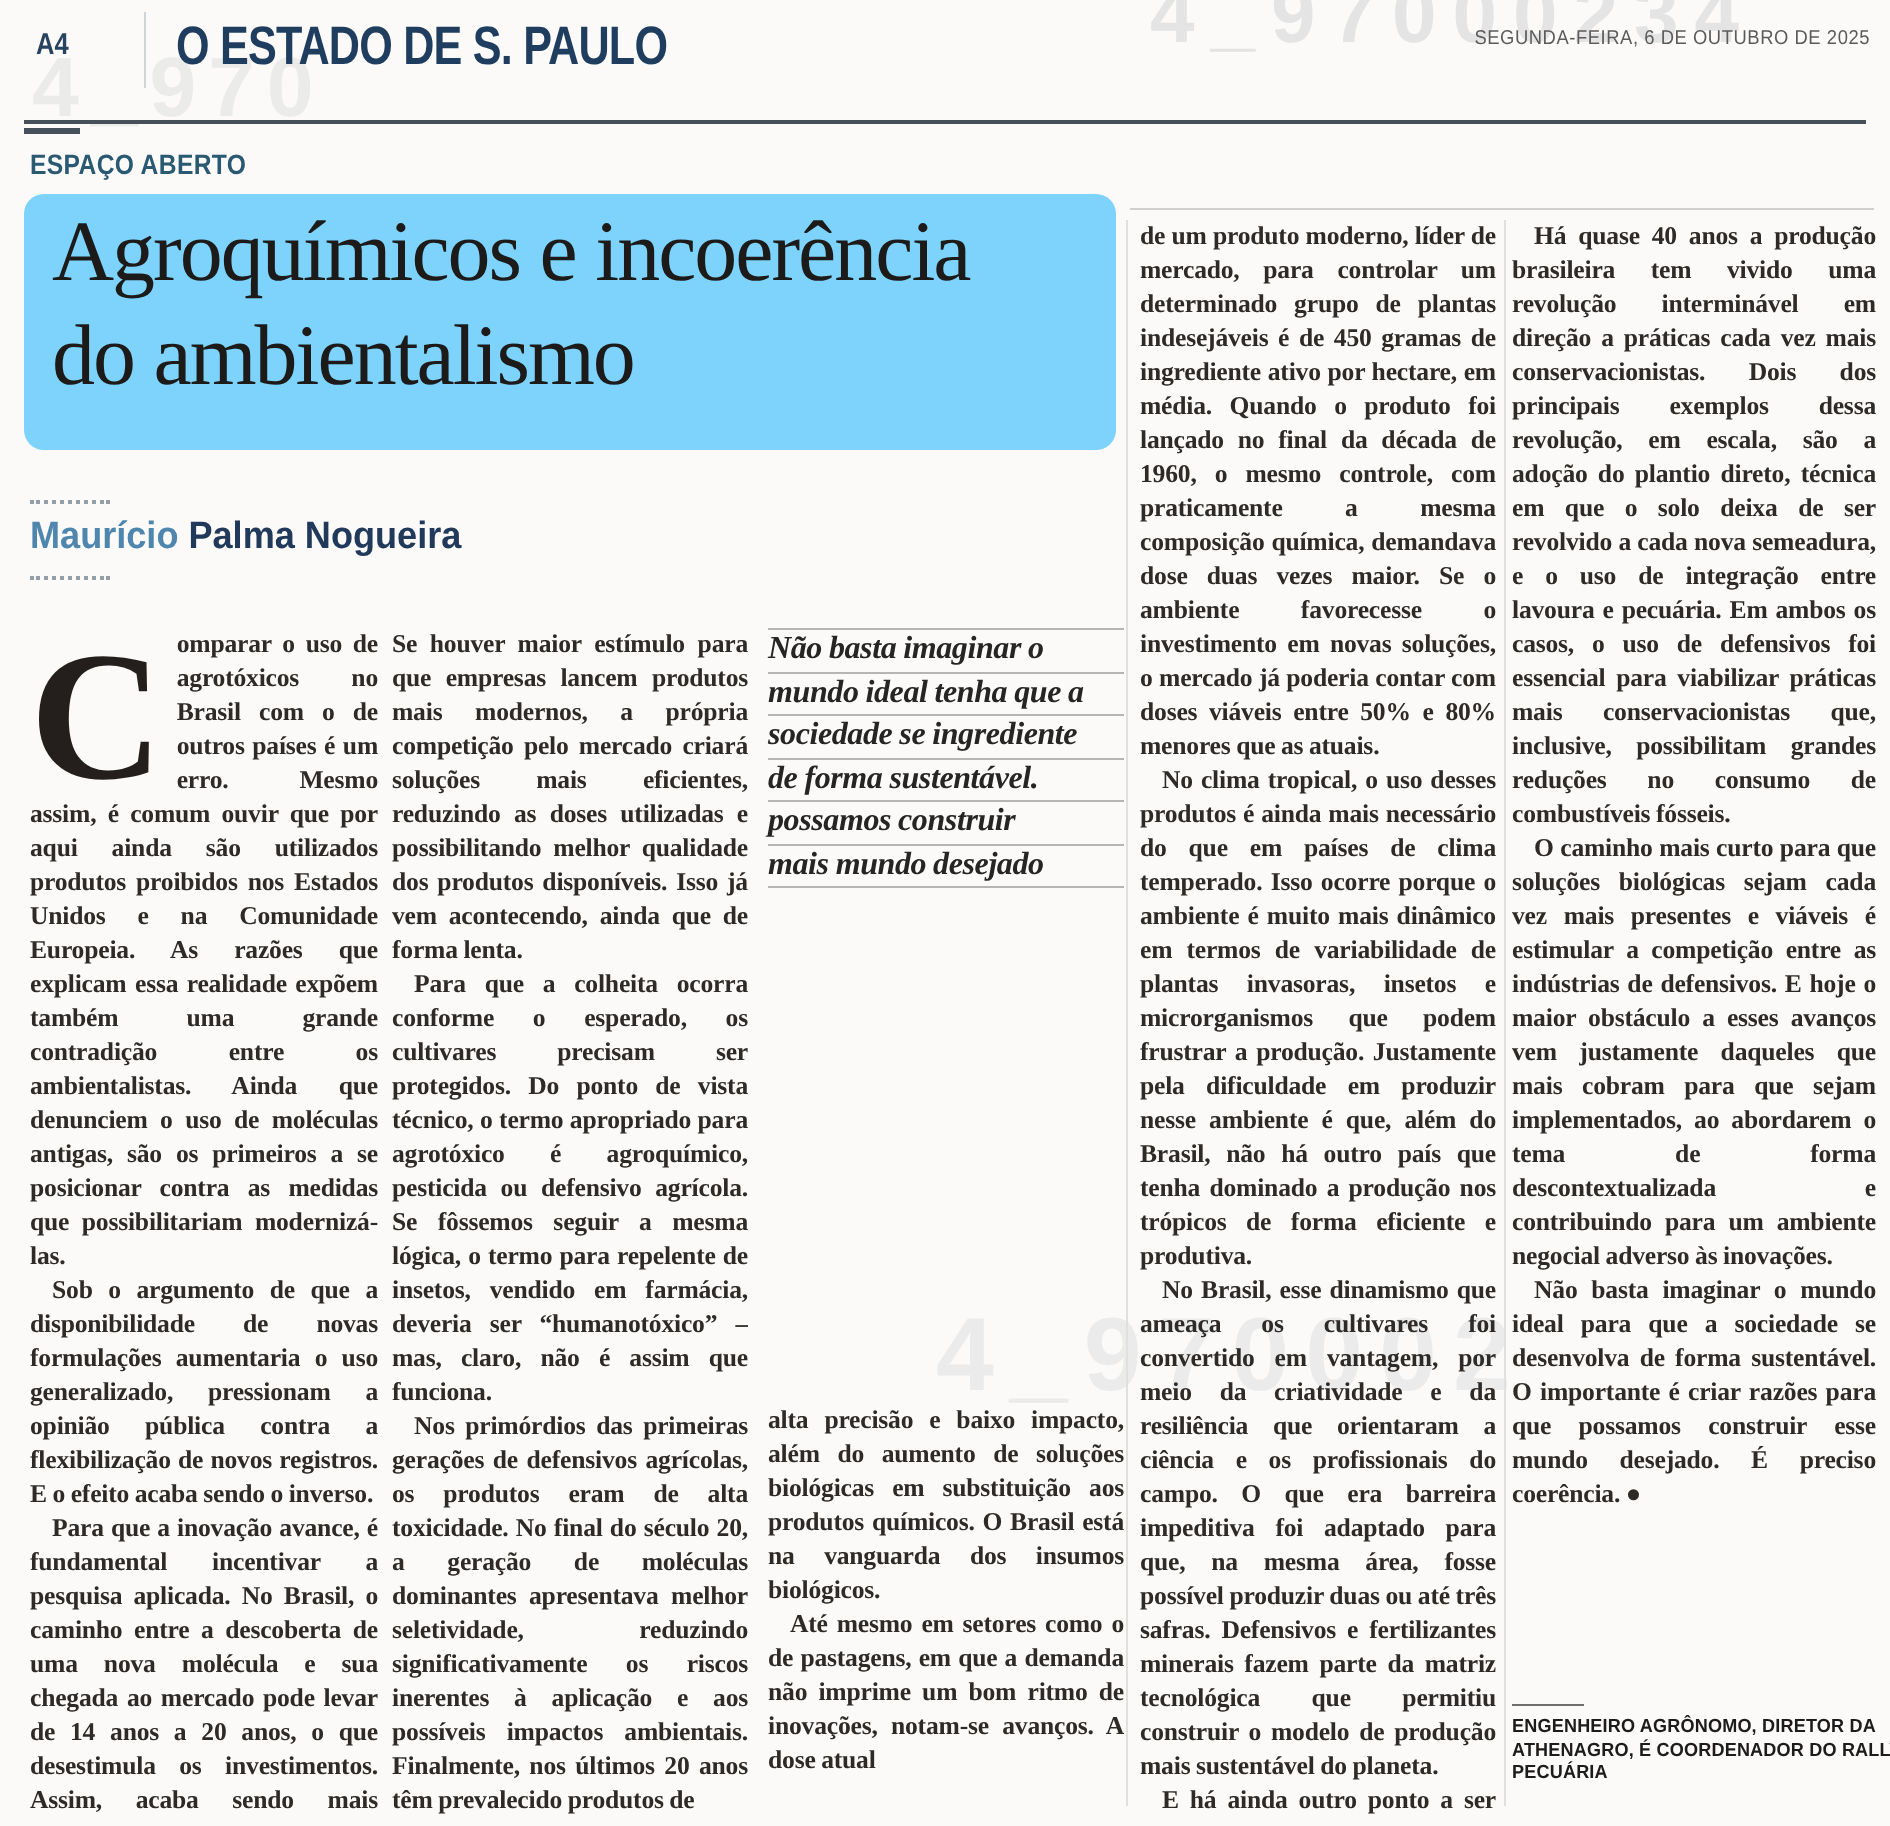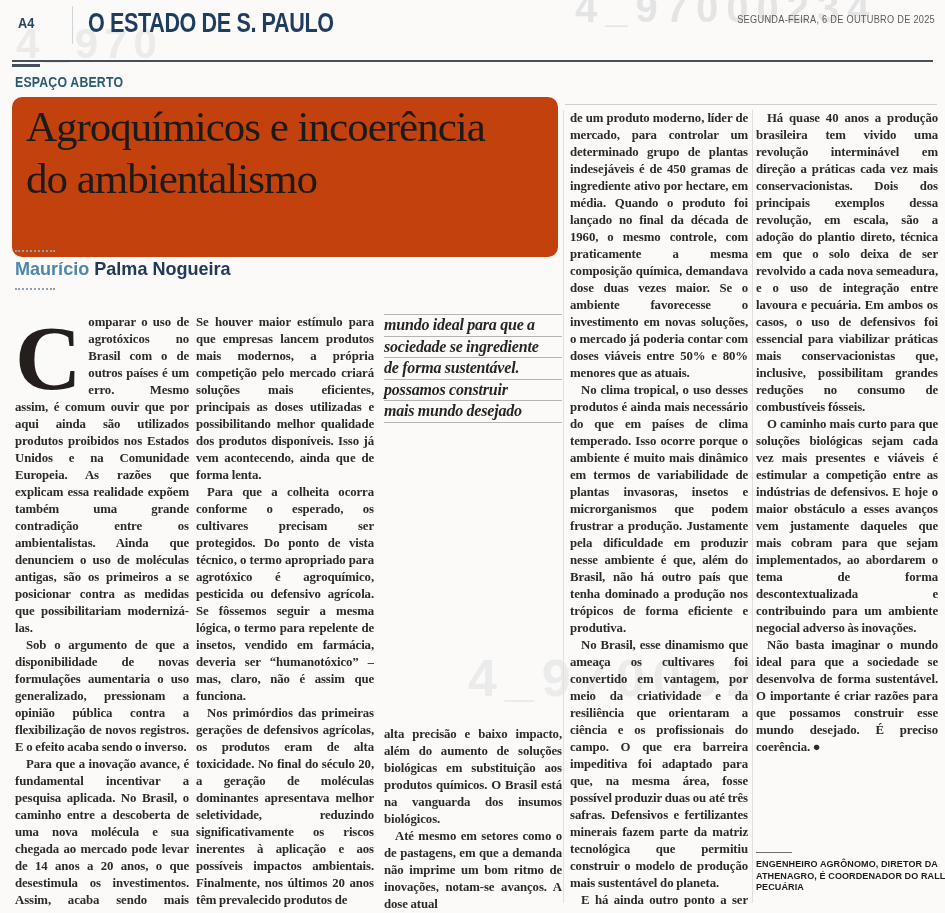--- a/index.html
+++ b/index.html
@@ -31,22 +31,22 @@
   .rule-top{position:absolute; left:12px; right:12px; top:60px; height:2px; background:#45505a;}
   .rule-top-tab{position:absolute; left:12px; top:64px; width:28px; height:3px; background:#45505a;}
   .section-label{
     position:absolute; left:15px; top:74px;
     font-family:"Liberation Sans","DejaVu Sans",sans-serif;
     font-weight:800; font-size:14px; color:#2a5a72; letter-spacing:.2px;
     transform:scaleX(.88); transform-origin:left top; white-space:nowrap;
   }
   
   .headline-box{
-    position:absolute; left:12px; top:97px; width:546px; height:160px;
-    background:#c2410c; border-radius:10px; padding:4px 14px; box-sizing:border-box;
+    position:absolute; left:12px; top:97px; width:546px; height:128px;
+    background:#7dd3fc; border-radius:10px; padding:4px 14px; box-sizing:border-box;
   }
   .headline{
     font-family:"Liberation Serif","DejaVu Serif",serif;
     font-size:43px; line-height:1.22; color:#1c1b1a; letter-spacing:-1px;
   }
   .headline span{display:block;}
   
   .byline-wrap{position:absolute; left:15px; top:250px; width:300px;}
   .dotted{display:block; width:40px; border-top:2px dotted #93a0ab; height:0;}
   .byline{
@@ -136,34 +136,35 @@
   <div class="cols-top-rule"></div>
   <div class="vrule" id="vrule1"></div>
   <div class="vrule" id="vrule2"></div>
 
   <div class="col" id="col1">
     <p class="no-indent"><span class="dropcap">C</span><span>omparar o uso de agrotóxicos no Brasil com o de outros países é um erro. Mesmo assim, é comum ouvir que por aqui ainda são utilizados produtos proibidos nos Estados Unidos e na Comunidade Europeia. As razões que explicam essa realidade expõem também uma grande contradição entre os ambientalistas. Ainda que denunciem o uso de moléculas antigas, são os primeiros a se posicionar contra as medidas que possibilitariam modernizá-las.</span></p>
     <span><p class="para">Sob o argumento de que a disponibilidade de novas formulações aumentaria o uso generalizado, pressionam a opinião pública contra a flexibilização de novos registros. E o efeito acaba sendo o inverso.</p><p class="para">Para que a inovação avance, é fundamental incentivar a pesquisa aplicada. No Brasil, o caminho entre a descoberta de uma nova molécula e sua chegada ao mercado pode levar de 14 anos a 20 anos, o que desestimula os investimentos. Assim, acaba sendo mais vantajoso recorrer ao registro de moléculas antigas que já perderam a patente – e essa é uma das principais razões pelas quais o País ainda uti-</p></span>
   </div>
 
   <div class="col continues" id="col2">
-      <p class="para">Se houver maior estímulo para que empresas lancem produtos mais modernos, a própria competição pelo mercado criará soluções mais eficientes, principais as doses utilizadas e possibilitando melhor qualidade dos produtos disponíveis. Isso já vem acontecendo, ainda que de forma lenta.</p>
+      <p class="para">Se houver maior estímulo para que empresas lancem produtos mais modernos, a própria competição pelo mercado criará soluções mais eficientes, reduzindo as doses utilizadas e possibilitando melhor qualidade dos produtos disponíveis. Isso já vem acontecendo, ainda que de forma lenta.</p>
       <p class="para">Para que a colheita ocorra conforme o esperado, os cultivares precisam ser protegidos. Do ponto de vista técnico, o termo apropriado para agrotóxico é agroquímico, pesticida ou defensivo agrícola. Se fôssemos seguir a mesma lógica, o termo para repelente de insetos, vendido em farmácia, deveria ser “humanotóxico” – mas, claro, não é assim que funciona.</p>
       <p class="para">Nos primórdios das primeiras gerações de defensivos agrícolas, os produtos eram de alta toxicidade. No final do século 20, a geração de moléculas dominantes apresentava melhor seletividade, reduzindo significativamente os riscos inerentes à aplicação e aos possíveis impactos ambientais. Finalmente, nos últimos 20 anos têm prevalecido produtos de</p>
     </div>
 
   <div class="col" id="col3" style="overflow:visible;">
     <div class="pull-quote">
-        <div class="pq-line">mundo ideal para que a</div>
+        <div class="pq-line">Não basta imaginar o</div>
+        <div class="pq-line">mundo ideal tenha que a</div>
         <div class="pq-line">sociedade se ingrediente</div>
         <div class="pq-line">de forma sustentável.</div>
         <div class="pq-line">possamos construir</div>
         <div class="pq-line">mais mundo desejado</div>
       </div>
-    <div class="col3-bottom continues col" style="position:absolute;margin-top:24px;">
+    <div class="col3-bottom continues col" style="position:absolute;">
         <p class="para">alta precisão e baixo impacto, além do aumento de soluções biológicas em substituição aos produtos químicos. O Brasil está na vanguarda dos insumos biológicos.</p>
         <p class="para">Até mesmo em setores como o de pastagens, em que a demanda não imprime um bom ritmo de inovações, notam-se avanços. A dose atual</p>
       </div>
   </div>
 
   <div class="col continues" id="col4">
       <p class="para">de um produto moderno, líder de mercado, para controlar um determinado grupo de plantas indesejáveis é de 450 gramas de ingrediente ativo por hectare, em média. Quando o produto foi lançado no final da década de 1960, o mesmo controle, com praticamente a mesma composição química, demandava dose duas vezes maior. Se o ambiente favorecesse o investimento em novas soluções, o mercado já poderia contar com doses viáveis entre 50% e 80% menores que as atuais.</p>
       <p class="para">No clima tropical, o uso desses produtos é ainda mais necessário do que em países de clima temperado. Isso ocorre porque o ambiente é muito mais dinâmico em termos de variabilidade de plantas invasoras, insetos e microrganismos que podem frustrar a produção. Justamente pela dificuldade em produzir nesse ambiente é que, além do Brasil, não há outro país que tenha dominado a produção nos trópicos de forma eficiente e produtiva.</p>
       <p class="para">No Brasil, esse dinamismo que ameaça os cultivares foi convertido em vantagem, por meio da criatividade e da resiliência que orientaram a ciência e os profissionais do campo. O que era barreira impeditiva foi adaptado para que, na mesma área, fosse possível produzir duas ou até três safras. Defensivos e fertilizantes minerais fazem parte da matriz tecnológica que permitiu construir o modelo de produção mais sustentável do planeta.</p>
       <p class="para">E há ainda outro ponto a ser considerado nessa discussão.</p>

